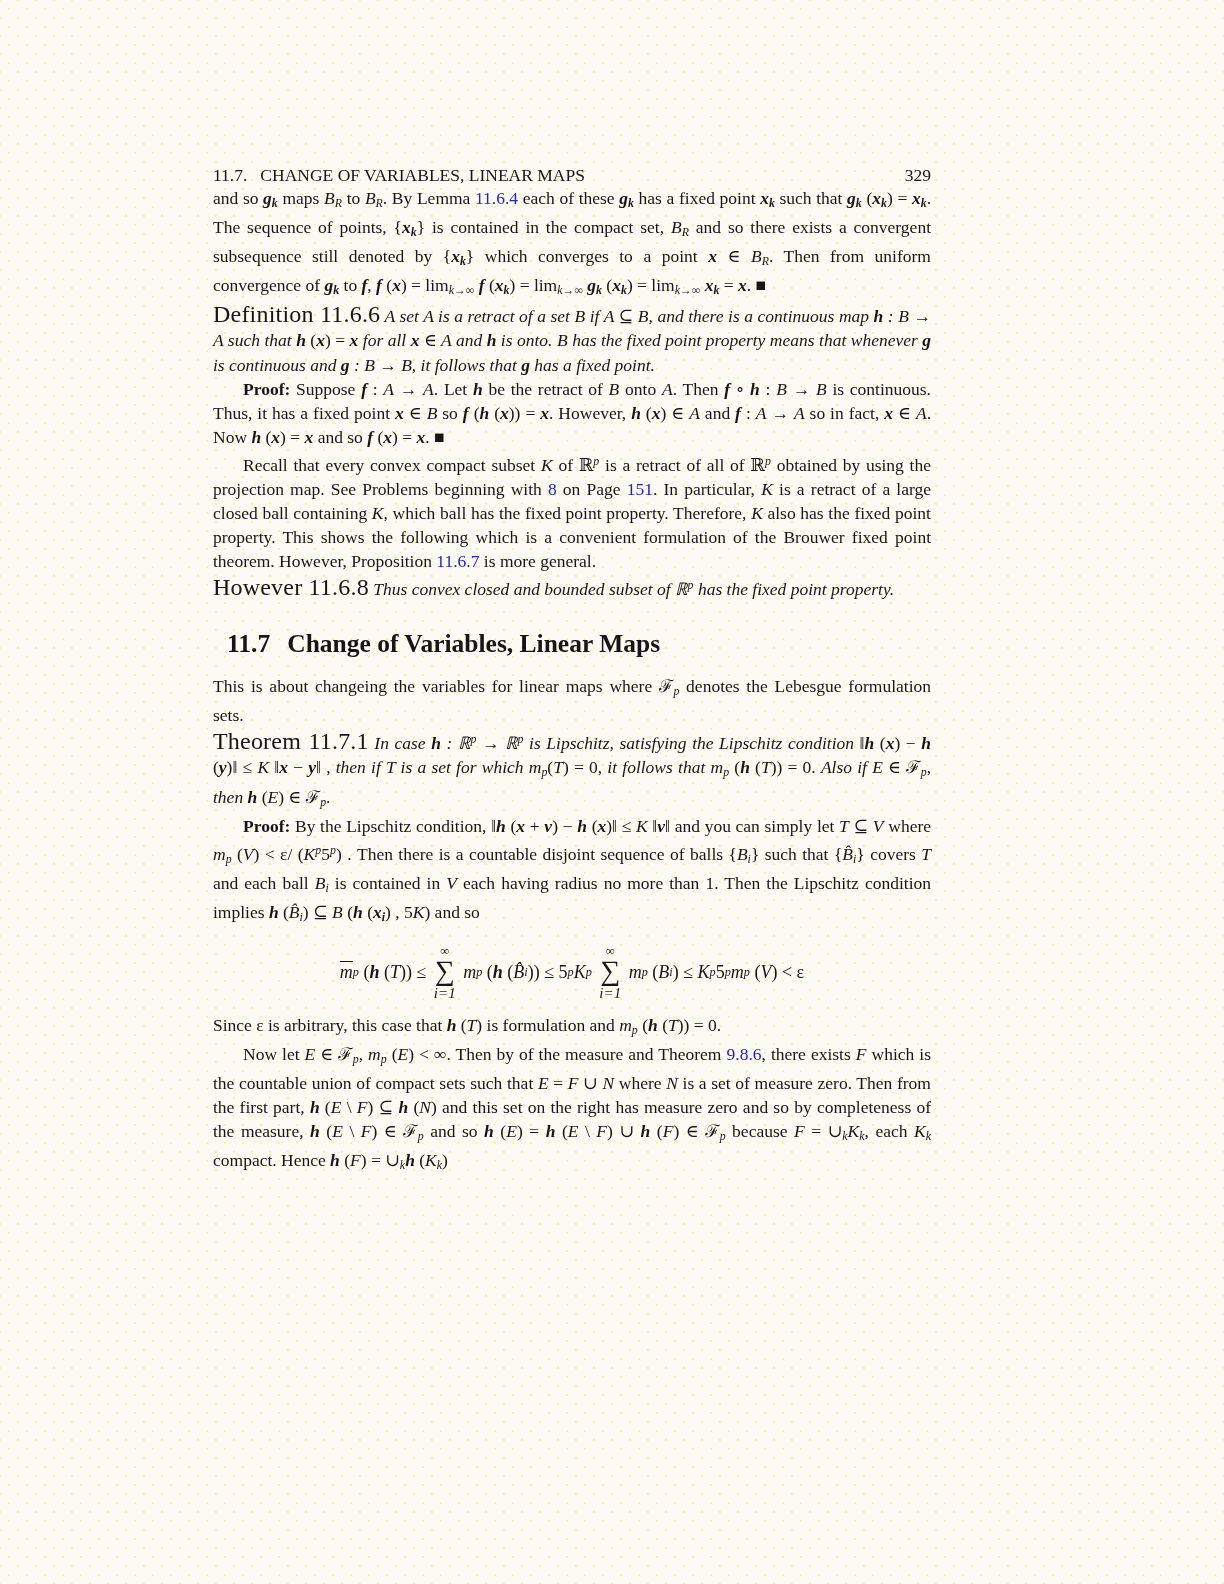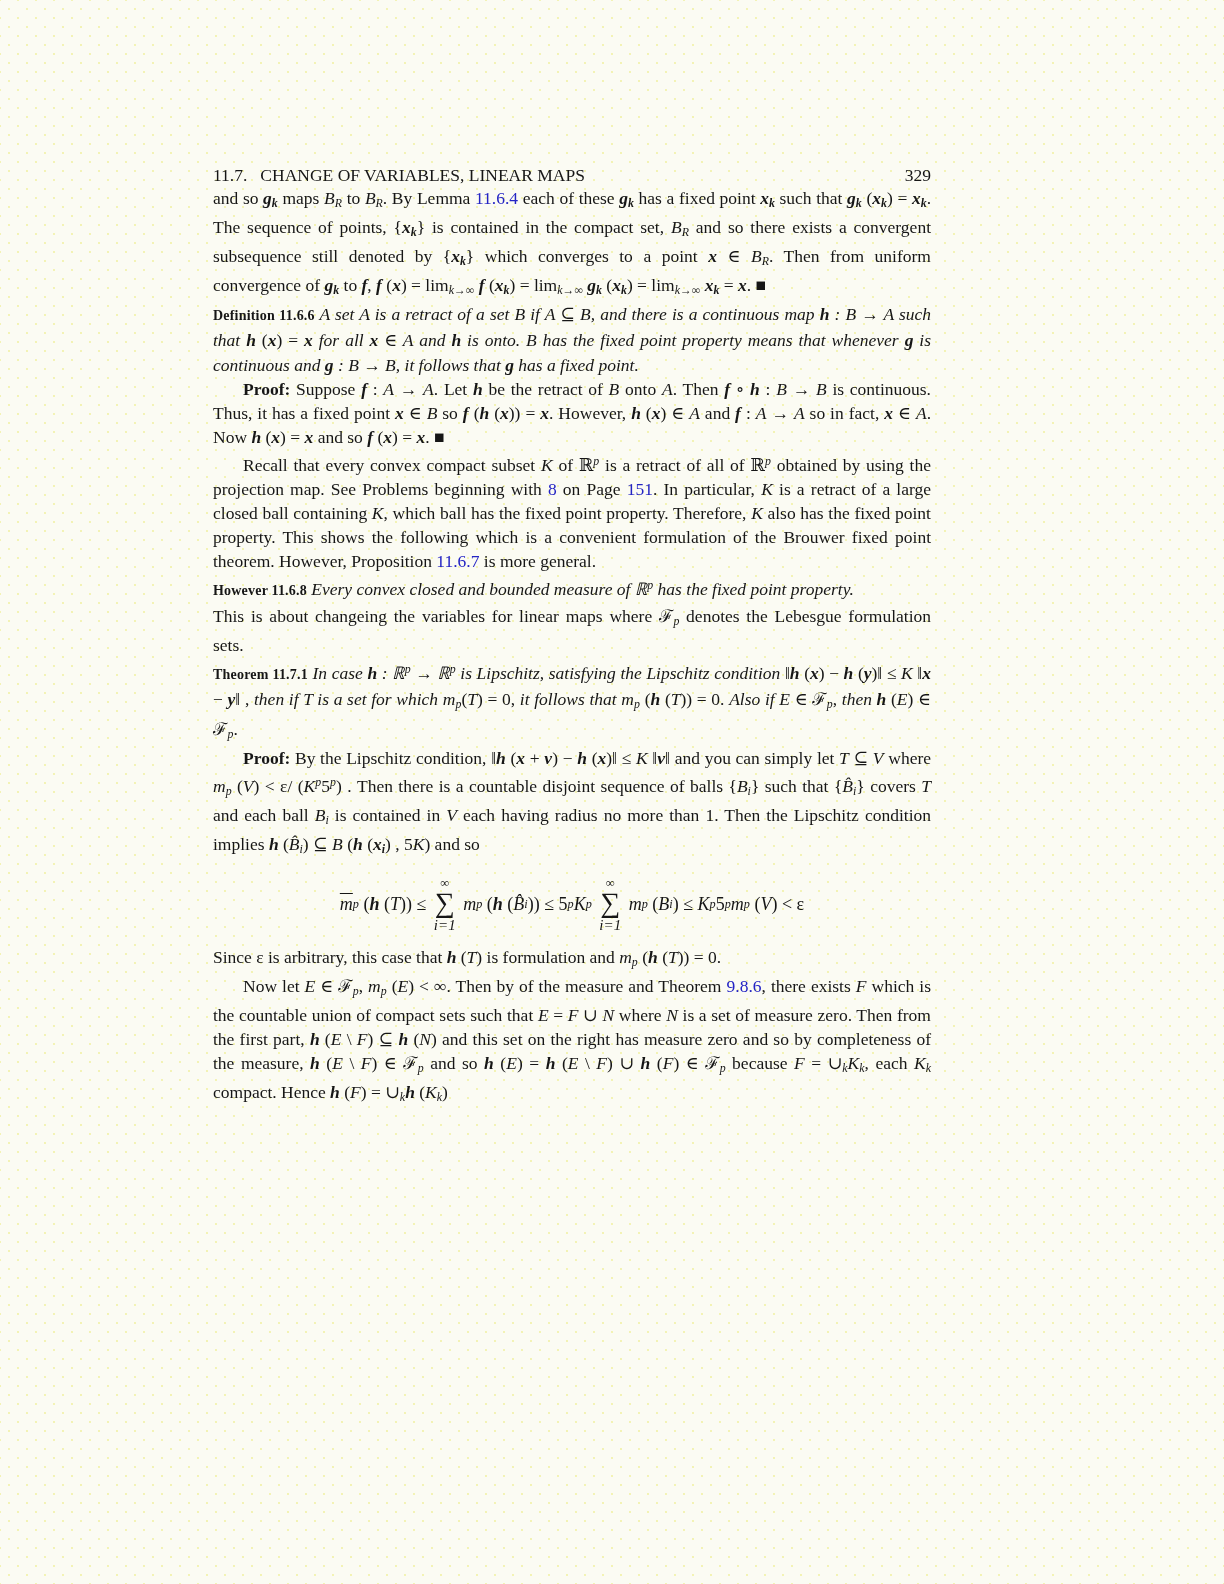--- a/index.html
+++ b/index.html
@@ -22,21 +22,21 @@
   p.body{font-size:17.5px;line-height:24px;text-align:justify;margin:0;}
   p.env{line-height:24.5px;}
   .indent{text-indent:30px;}
   .mt18{margin-top:18px;}
   .mt22{margin-top:22px;}
   .mt24{margin-top:24px;}
   .mt32{margin-top:32px;}
   .i{font-style:italic;}
   .b{font-weight:700;}
   .bi{font-weight:700;font-style:italic;}
-  .hd{font-weight:700;font-size:14px;font-style:normal;letter-spacing:.2px;}
+  .hd{font-weight:400;font-size:24px;font-style:normal;letter-spacing:.2px;}
   .sub{font-size:68%;vertical-align:-0.25em;}
   .sup{font-size:68%;vertical-align:0.5em;}
   .bar{text-decoration:overline;}
   .lnk{color:var(--link,#2424c4);}
   .section-h{font-size:25.5px;font-weight:700;margin:27px 0 15px 14px;font-family:"Liberation Serif","DejaVu Serif",serif;}
   .secnum{margin-right:17px;}
   .equation{display:flex;justify-content:center;align-items:center;font-size:18px;margin:16px 0 12px;white-space:pre;}
   .stack{display:inline-flex;flex-direction:column;align-items:center;line-height:1;margin:0 3px;vertical-align:middle;}
   .st-top{font-size:12.5px;margin-bottom:1px;}
   .st-mid{font-size:28px;line-height:.95;}
@@ -57,22 +57,25 @@
 
     <p class="body mt32"><span>and so </span><span class="bi">g</span><span class="bi sub">k</span><span> maps </span><span class="i">B</span><span class="i sub">R</span><span> to </span><span class="i">B</span><span class="i sub">R</span><span>. By Lemma </span><span class="lnk">11.6.4</span><span> each of these </span><span class="bi">g</span><span class="bi sub">k</span><span> has a fixed point </span><span class="bi">x</span><span class="bi sub">k</span><span> such that </span><span class="bi">g</span><span class="bi sub">k</span><span> (</span><span class="bi">x</span><span class="bi sub">k</span><span>) = </span><span class="bi">x</span><span class="bi sub">k</span><span>. The sequence of points, {</span><span class="bi">x</span><span class="bi sub">k</span><span>} is contained in the compact set, </span><span class="i">B</span><span class="i sub">R</span><span> and so there exists a convergent subsequence still denoted by {</span><span class="bi">x</span><span class="bi sub">k</span><span>} which converges to a point </span><span class="bi">x</span><span> ∈ </span><span class="i">B</span><span class="i sub">R</span><span>. Then from uniform convergence of </span><span class="bi">g</span><span class="bi sub">k</span><span> to </span><span class="bi">f</span><span>, </span><span class="bi">f</span><span> (</span><span class="bi">x</span><span>) = lim</span><span class="i sub">k→∞</span><span> </span><span class="bi">f</span><span> (</span><span class="bi">x</span><span class="bi sub">k</span><span>) = lim</span><span class="i sub">k→∞</span><span> </span><span class="bi">g</span><span class="bi sub">k</span><span> (</span><span class="bi">x</span><span class="bi sub">k</span><span>) = lim</span><span class="i sub">k→∞</span><span> </span><span class="bi">x</span><span class="bi sub">k</span><span> = </span><span class="bi">x</span><span>. ■</span></p>
 
     <p class="body env mt18"><span class="hd">Definition 11.6.6</span><span class="i"> A set A is a retract of a set B if A ⊆ B, and there is a continuous map </span><span class="bi">h</span><span class="i"> : B → A such that </span><span class="bi">h</span><span> (</span><span class="bi">x</span><span>) = </span><span class="bi">x</span><span class="i"> for all </span><span class="bi">x</span><span class="i"> ∈ A and </span><span class="bi">h</span><span class="i"> is onto.  B has the fixed point property means that whenever </span><span class="bi">g</span><span class="i"> is continuous and </span><span class="bi">g</span><span class="i"> : B → B, it follows that </span><span class="bi">g</span><span class="i"> has a fixed point.</span></p>
 
 
     <p class="body indent mt24"><span class="b">Proof:</span><span> Suppose </span><span class="bi">f</span><span> : </span><span class="i">A</span><span> → </span><span class="i">A</span><span>. Let </span><span class="bi">h</span><span> be the retract of </span><span class="i">B</span><span> onto </span><span class="i">A</span><span>. Then </span><span class="bi">f</span><span> ∘ </span><span class="bi">h</span><span> : </span><span class="i">B</span><span> → </span><span class="i">B</span><span> is continuous.  Thus, it has a fixed point </span><span class="bi">x</span><span> ∈ </span><span class="i">B</span><span> so </span><span class="bi">f</span><span> (</span><span class="bi">h</span><span> (</span><span class="bi">x</span><span>)) = </span><span class="bi">x</span><span>. However, </span><span class="bi">h</span><span> (</span><span class="bi">x</span><span>) ∈ </span><span class="i">A</span><span> and </span><span class="bi">f</span><span> : </span><span class="i">A</span><span> → </span><span class="i">A</span><span> so in fact, </span><span class="bi">x</span><span> ∈ </span><span class="i">A</span><span>. Now </span><span class="bi">h</span><span> (</span><span class="bi">x</span><span>) = </span><span class="bi">x</span><span> and so </span><span class="bi">f</span><span> (</span><span class="bi">x</span><span>) = </span><span class="bi">x</span><span>. ■</span></p>
 
     <p class="body indent"><span>Recall that every convex compact subset </span><span class="i">K</span><span> of ℝ</span><span class="i sup">p</span><span> is a retract of all of ℝ</span><span class="i sup">p</span><span> obtained by using the projection map.  See Problems beginning with </span><span class="lnk">8</span><span> on Page </span><span class="lnk">151</span><span>.  In particular, </span><span class="i">K</span><span> is a retract of a large closed ball containing </span><span class="i">K</span><span>, which ball has the fixed point property.  Therefore, </span><span class="i">K</span><span> also has the fixed point property.  This shows the following which is a convenient formulation of the Brouwer fixed point theorem.  However, Proposition </span><span class="lnk">11.6.7</span><span> is more general.</span></p>
 
-    <p class="body env mt24"><span class="hd">However 11.6.8</span><span class="i"> Every convex closed and bounded measure of ℝ</span><span class="i sup">p</span><span class="i"> has the fixed point property.</span></p>
+    <p class="body env mt24"><span class="hd">However 11.6.8</span><span class="i"> Thus convex closed and bounded subset of ℝ</span><span class="i sup">p</span><span class="i"> has the fixed point property.</span></p>
 
+    <h2 class="section-h">
+      <span class="secnum">11.7</span><span>Change of Variables, Linear Maps</span>
+    </h2>
 
     <p class="body"><span>This is about changeing the variables for linear maps where </span><span>ℱ</span><span class="i sub">p</span><span> denotes the Lebesgue formulation sets.</span></p>
 
     <p class="body env mt22"><span class="hd">Theorem 11.7.1</span><span class="i"> In case </span><span class="bi">h</span><span class="i"> : ℝ</span><span class="i sup">p</span><span class="i"> → ℝ</span><span class="i sup">p</span><span class="i"> is Lipschitz, satisfying the Lipschitz condition </span><span>‖</span><span class="bi">h</span><span> (</span><span class="bi">x</span><span>) − </span><span class="bi">h</span><span> (</span><span class="bi">y</span><span>)‖ ≤ </span><span class="i">K</span><span> ‖</span><span class="bi">x</span><span> − </span><span class="bi">y</span><span>‖ , </span><span class="i">then if T is a set for which </span><span class="i">m</span><span class="i sub">p</span><span>(</span><span class="i">T</span><span>) = 0, </span><span class="i">it follows that </span><span class="i">m</span><span class="i sub">p</span><span> (</span><span class="bi">h</span><span> (</span><span class="i">T</span><span>)) = 0. </span><span class="i">Also if </span><span class="i">E</span><span> ∈ </span><span>ℱ</span><span class="i sub">p</span><span>, </span><span class="i">then </span><span class="bi">h</span><span> (</span><span class="i">E</span><span>) ∈ </span><span>ℱ</span><span class="i sub">p</span><span>.</span></p>
 
     <p class="body indent mt24"><span class="b">Proof:</span><span> By the Lipschitz condition, ‖</span><span class="bi">h</span><span> (</span><span class="bi">x</span><span> + </span><span class="bi">v</span><span>) − </span><span class="bi">h</span><span> (</span><span class="bi">x</span><span>)‖ ≤ </span><span class="i">K</span><span> ‖</span><span class="bi">v</span><span>‖ and you can simply let </span><span class="i">T</span><span> ⊆ </span><span class="i">V</span><span> where </span><span class="i">m</span><span class="i sub">p</span><span> (</span><span class="i">V</span><span>) &lt; ε/ (</span><span class="i">K</span><span class="i sup">p</span><span>5</span><span class="i sup">p</span><span>) . Then there is a countable disjoint sequence of balls {</span><span class="i">B</span><span class="i sub">i</span><span>} such that {</span><span class="i">B̂</span><span class="i sub">i</span><span>} covers </span><span class="i">T</span><span> and each ball </span><span class="i">B</span><span class="i sub">i</span><span> is contained in </span><span class="i">V</span><span> each having radius no more than 1. Then the Lipschitz condition implies </span><span class="bi">h</span><span> (</span><span class="i">B̂</span><span class="i sub">i</span><span>) ⊆ </span><span class="i">B</span><span> (</span><span class="bi">h</span><span> (</span><span class="bi">x</span><span class="bi sub">i</span><span>) , 5</span><span class="i">K</span><span>) and so</span></p>
 
     <div class="equation"><span class="i bar">m</span><span class="i sub">p</span><span> (</span><span class="bi">h</span><span> (</span><span class="i">T</span><span>)) ≤ </span><span class="stack"><span class="st-top">∞</span><span class="st-mid">∑</span><span class="st-bot">i=1</span></span><span> </span><span class="i">m</span><span class="i sub">p</span><span> (</span><span class="bi">h</span><span> (</span><span class="i">B̂</span><span class="i sub">i</span><span>)) ≤ 5</span><span class="i sup">p</span><span class="i">K</span><span class="i sup">p</span><span> </span><span class="stack"><span class="st-top">∞</span><span class="st-mid">∑</span><span class="st-bot">i=1</span></span><span> </span><span class="i">m</span><span class="i sub">p</span><span> (</span><span class="i">B</span><span class="i sub">i</span><span>) ≤ </span><span class="i">K</span><span class="i sup">p</span><span>5</span><span class="i sup">p</span><span class="i">m</span><span class="i sub">p</span><span> (</span><span class="i">V</span><span>) &lt; ε</span></div>
 
     <p class="body"><span>Since ε is arbitrary, this case that </span><span class="bi">h</span><span> (</span><span class="i">T</span><span>) is formulation and </span><span class="i">m</span><span class="i sub">p</span><span> (</span><span class="bi">h</span><span> (</span><span class="i">T</span><span>)) = 0.</span></p>

